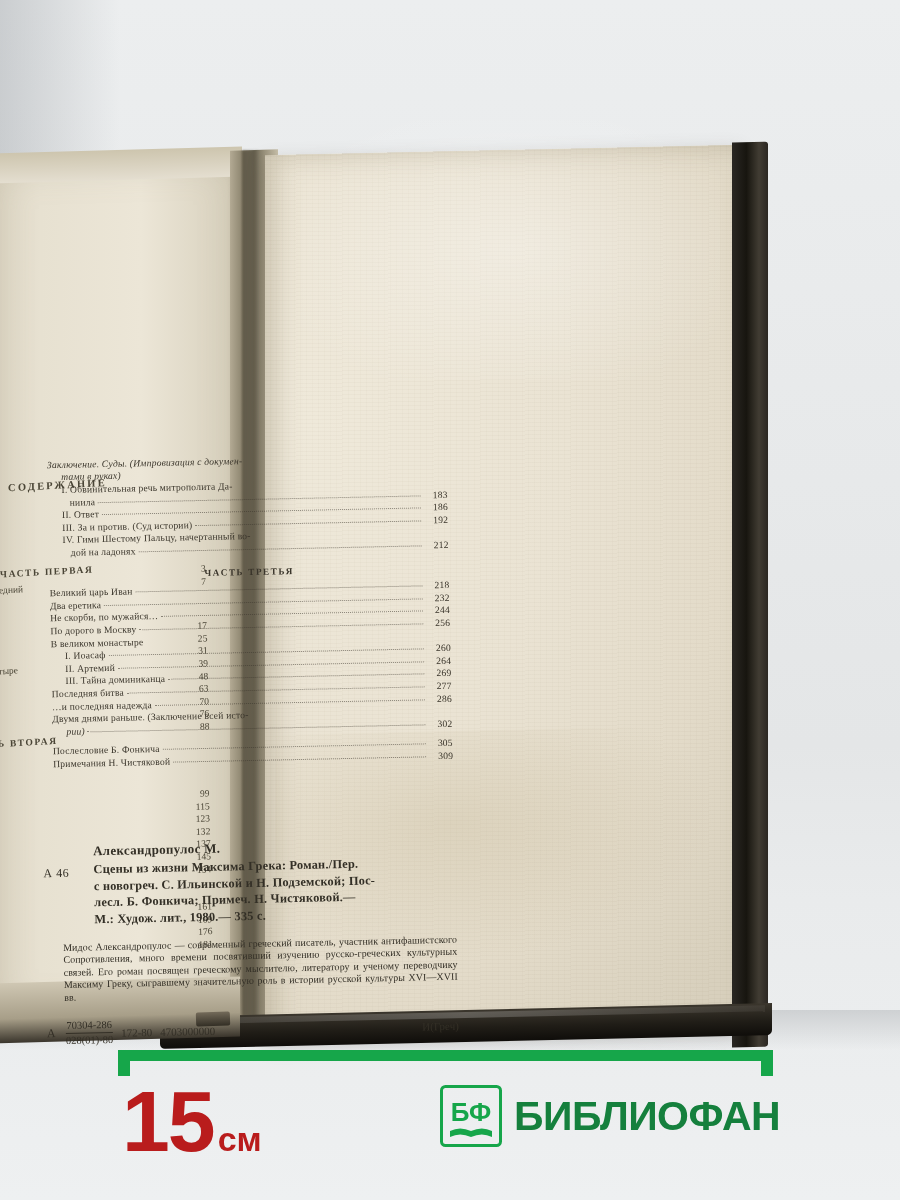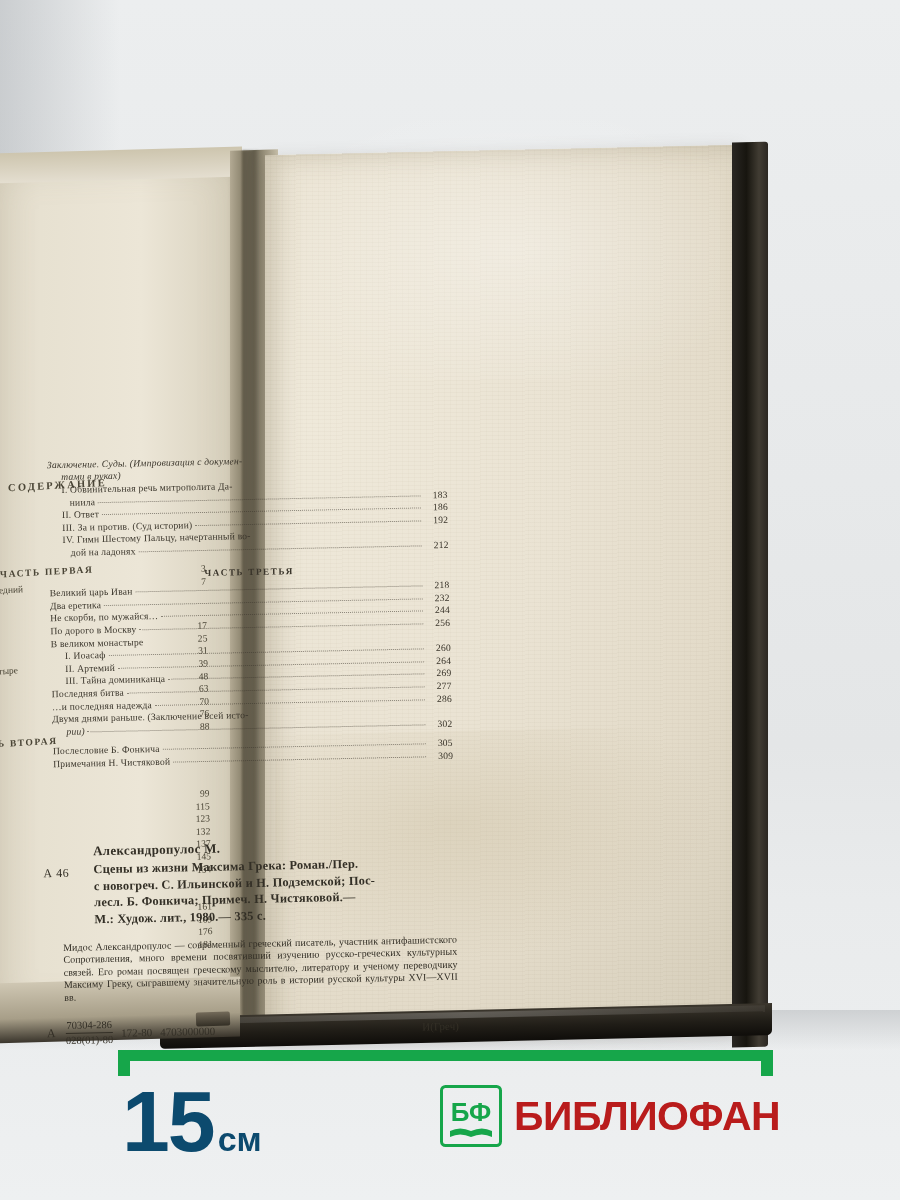--- a/index.html
+++ b/index.html
@@ -180,36 +180,36 @@
   
   .scale{
     position:absolute;left:118px;top:1050px;width:655px;height:26px;
   }
   .scale .bar{
     position:absolute;left:0;top:0;width:655px;height:11px;background:#16a64a;
   }
   .scale .tick-l{position:absolute;left:0;top:0;width:12px;height:26px;background:#16a64a;}
   .scale .tick-r{position:absolute;right:0;top:0;width:12px;height:26px;background:#16a64a;}
   .scale-label{
-    position:absolute;left:122px;top:1078px;color:#0c4a6e;
+    position:absolute;left:122px;top:1078px;color:#b91c1c;
     font-family:"Liberation Sans", sans-serif;font-weight:bold;
   }
   .scale-label .num{font-size:86px;line-height:86px;letter-spacing:-2px;}
   .scale-label .unit{font-size:34px;line-height:34px;margin-left:4px;}
 
   
   .logo{
     position:absolute;left:440px;top:1085px;display:flex;align-items:center;gap:12px;
   }
   .logo .mark{
     position:relative;width:62px;height:62px;
   }
   .logo .mark svg{display:block;}
   .logo .word{
-    color:#b91c1c;font-family:"Liberation Sans", sans-serif;font-weight:bold;
+    color:#15803d;font-family:"Liberation Sans", sans-serif;font-weight:bold;
     font-size:41px;letter-spacing:-.5px;
   }
   
   .glare{
     position:absolute;left:300px;top:120px;width:420px;height:260px;
     background:radial-gradient(60% 60% at 50% 50%,rgba(255,255,255,.30),rgba(255,255,255,0));
     pointer-events:none;
   }
   .tape{
     position:absolute;left:196px;top:1012px;width:34px;height:14px;

